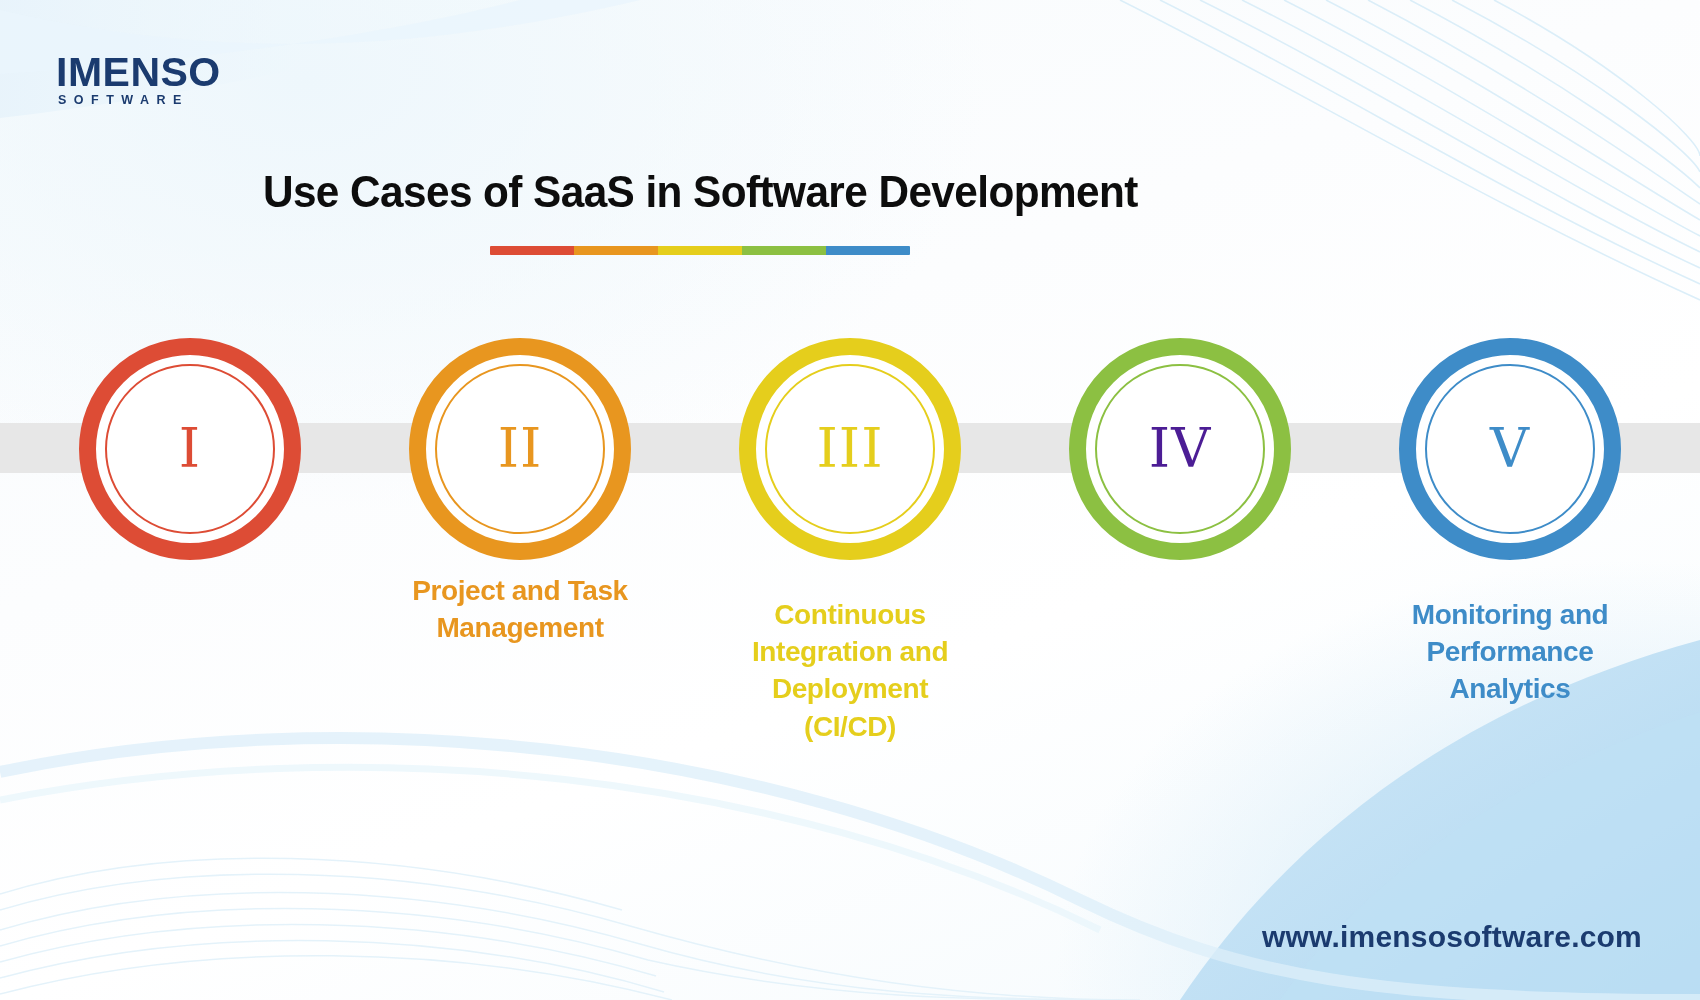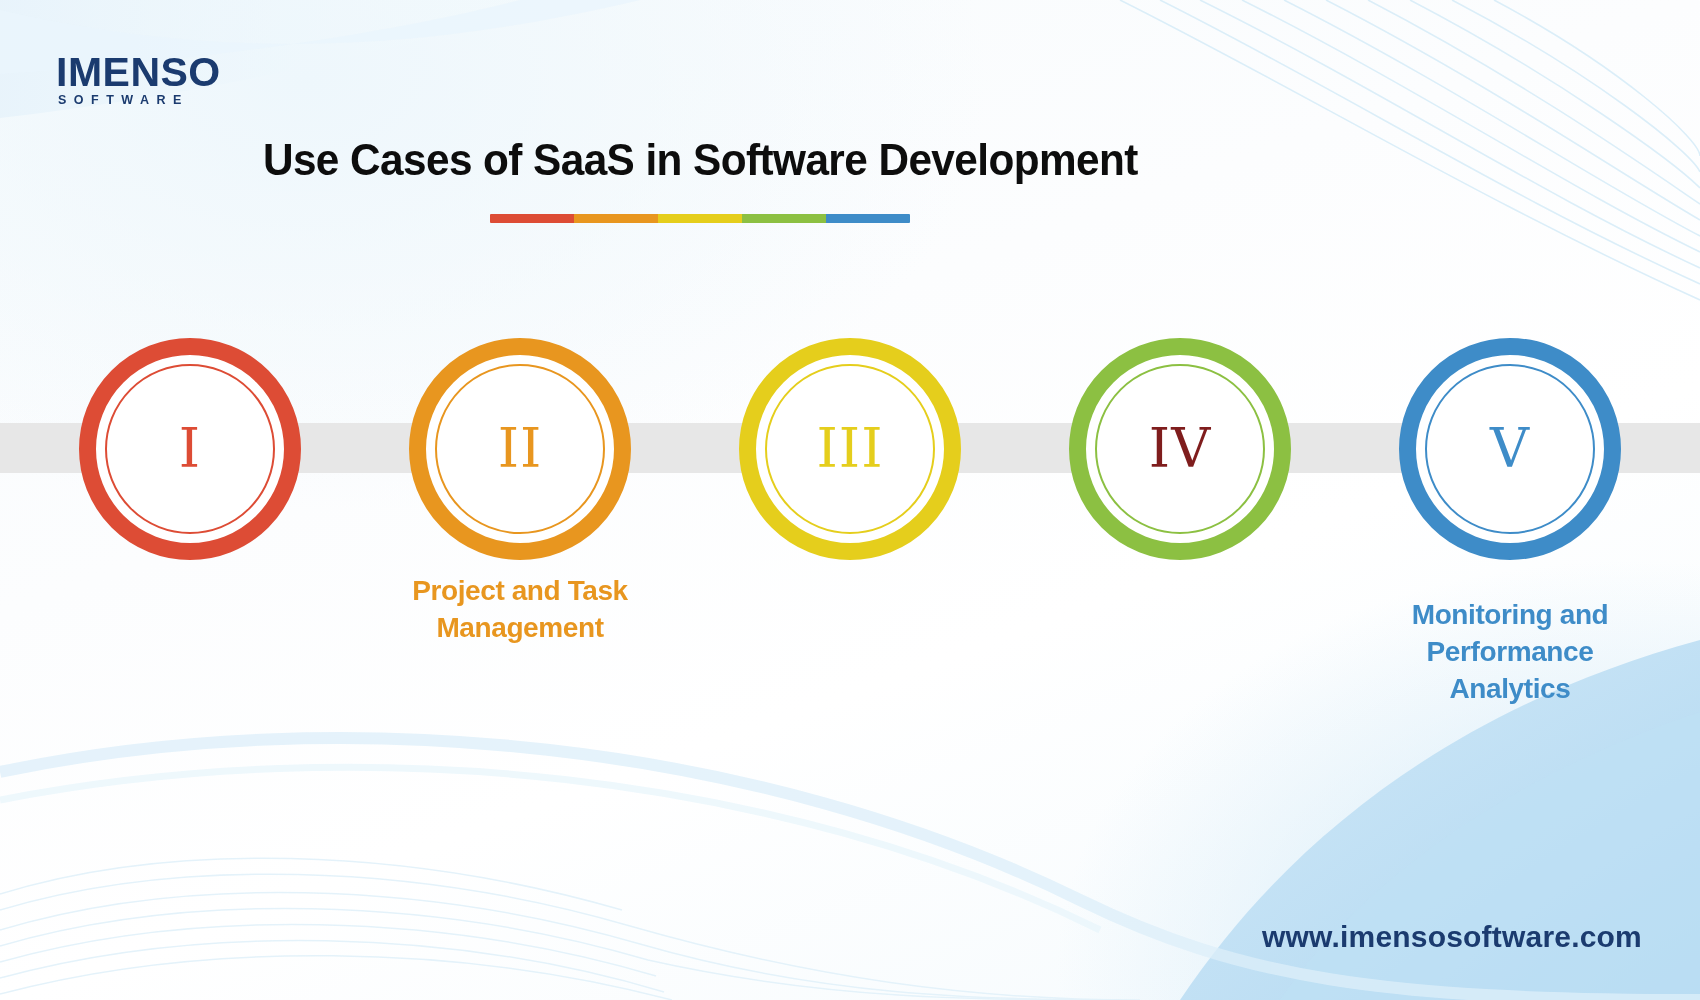--- a/index.html
+++ b/index.html
@@ -28,21 +28,21 @@
     font-size:41px; font-weight:700; letter-spacing:0.5px;
     color:#1b3b6f; line-height:1;
   }
   .logo-sub {
     margin-top:0; margin-left:2px;
     font-size:12.5px; font-weight:700; letter-spacing:7.5px;
     color:#1b3b6f;
   }
 
   
-  .title-block { position:absolute; left:0; top:134px; width:1400px; text-align:center; }
+  .title-block { position:absolute; left:0; top:166px; width:1400px; text-align:center; }
   .title {
     display:inline-block;
     font-family:"Liberation Sans Narrow","Liberation Sans", sans-serif;
     font-size:45px; font-weight:700; color:#0d0d0d;
     letter-spacing:-0.6px; transform:scaleX(0.94); transform-origin:center;
     white-space:nowrap;
   }
   .rule { margin:28px auto 0; width:420px; height:9px; display:flex; border-radius:1px; overflow:hidden; }
   .rule span { flex:1 1 0; height:100%; display:block; }
 
@@ -175,25 +175,26 @@
       <div class="circle" style="border-color: rgb(232, 150, 31); color: rgb(232, 150, 31);">
         <span class="numeral" style="color: rgb(232, 150, 31);">II</span>
       </div>
       <div class="caption" style="color: rgb(232, 150, 31); margin-top: 12px;">Project and Task Management</div>
     </div>
 
     <div class="step">
       <div class="circle" style="border-color: rgb(229, 206, 28); color: rgb(229, 206, 28);">
         <span class="numeral" style="color: rgb(229, 206, 28);">III</span>
       </div>
+      <div class="caption" style="color: rgb(229, 206, 28);">Continuous Integration and Deployment (CI/CD)</div>
     </div>
 
     <div class="step">
       <div class="circle" style="border-color: rgb(140, 192, 66); color: rgb(140, 192, 66);">
-        <span class="numeral" style="color: #7f1d1d;">IV</span>
+        <span class="numeral" style="color: #4c1d95;">IV</span>
       </div>
     </div>
 
     <div class="step">
       <div class="circle" style="border-color: rgb(62, 140, 200); color: rgb(62, 140, 200);">
         <span class="numeral" style="color: rgb(62, 140, 200);">V</span>
       </div>
       <div class="caption" style="color: rgb(62, 140, 200);">Monitoring and Performance Analytics</div>
     </div>
 

